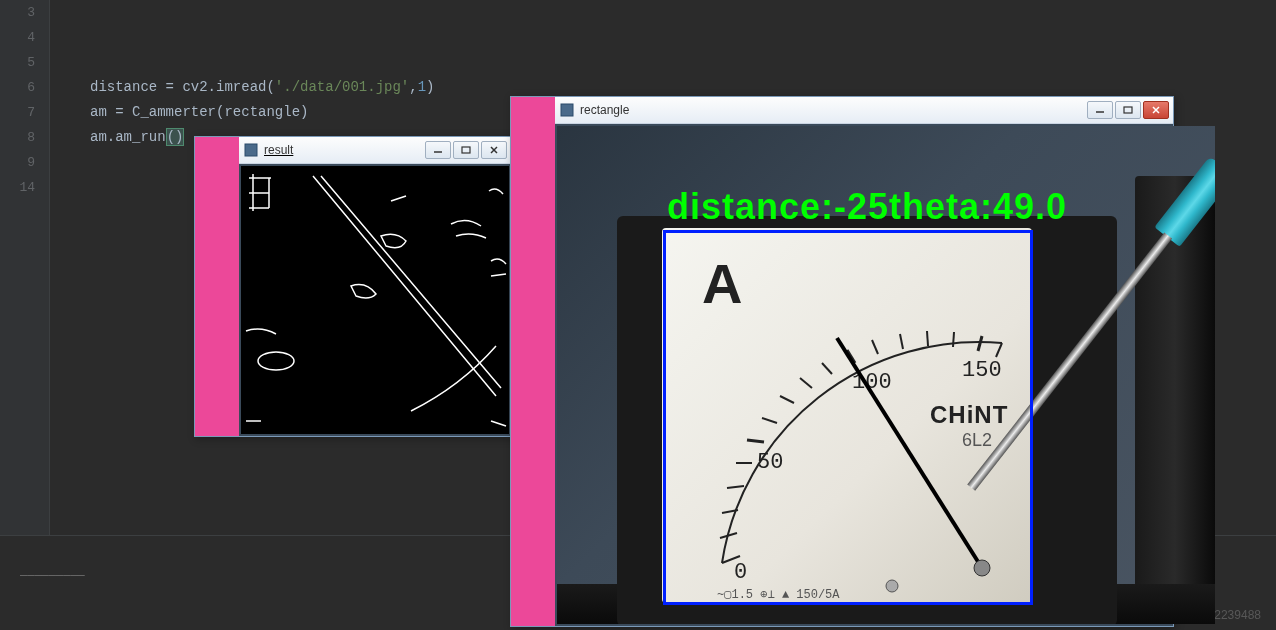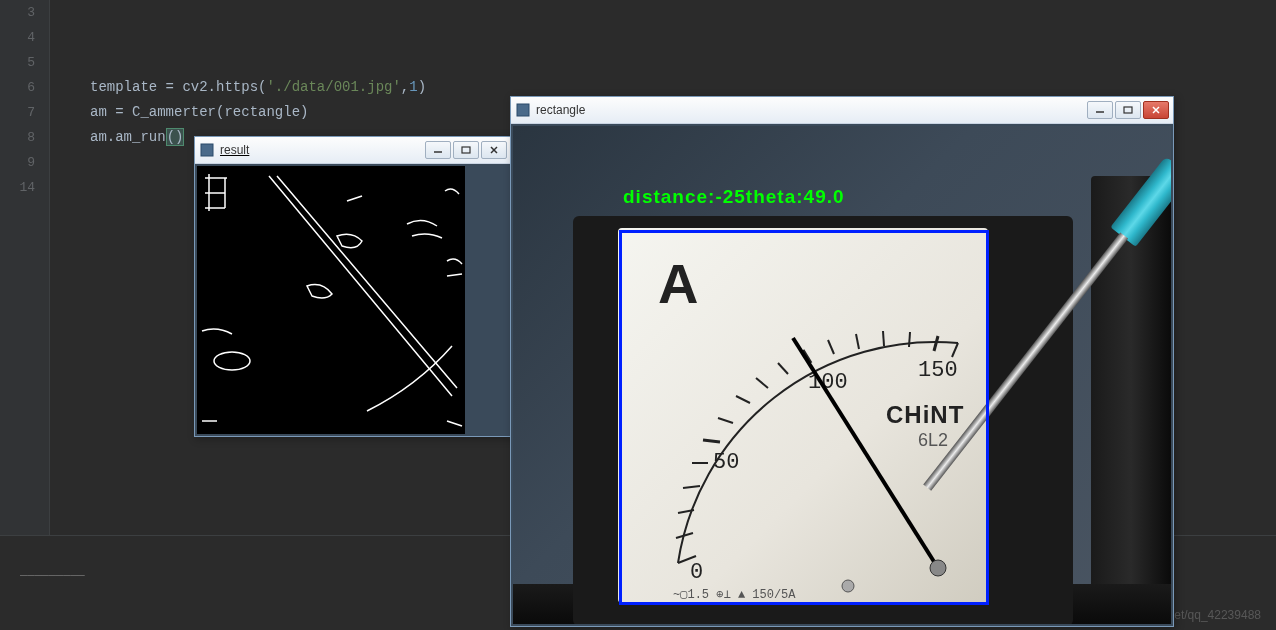--- a/index.html
+++ b/index.html
@@ -69,23 +69,24 @@
       right: 15px;
       bottom: 8px;
       color: #6a6a6a;
       font-size: 12px;
       font-family: Arial, sans-serif;
       opacity: 0.7;
     }
     
     .win {
       position: absolute;
-      background: #7f1d1d;
+      background: #ec4899;
       border: 1px solid #7a99b8;
       box-shadow: 2px 2px 8px rgba(0,0,0,0.3);
+      padding-left: 44px;
     }
     .win-titlebar {
       height: 27px;
       background: linear-gradient(to bottom, #fdfdfd, #e6edf5);
       border-bottom: 1px solid #c9d4e2;
       display: flex;
       align-items: center;
       padding: 0 4px;
     }
     .win-icon {
@@ -142,21 +143,21 @@
       height: 498px;
       background: linear-gradient(135deg, #2a3540 0%, #3d4a58 40%, #4a5562 100%);
       position: relative;
       overflow: hidden;
     }
     .overlay-text {
       position: absolute;
       top: 60px;
       left: 110px;
       font-family: Arial, sans-serif;
-      font-size: 19px;
+      font-size: 36px;
       font-weight: 600;
       color: #00ff00;
       letter-spacing: 1px;
       z-index: 10;
     }
     .meter-body {
       position: absolute;
       left: 60px;
       top: 90px;
       width: 500px;
@@ -242,21 +243,21 @@
     <div class="line-num">6</div>
     <div class="line-num">7</div>
     <div class="line-num">8</div>
     <div class="line-num">9</div>
     <div class="line-num">14</div>
   </div>
   <div class="code-area">
     <div class="code-line"></div>
     <div class="code-line"></div>
     <div class="code-line"></div>
-    <div class="code-line"><span>template = cv2.https(</span><span class="str">'./data/001.jpg'</span><span>,</span><span class="num">1</span><span>)</span></div>
+    <div class="code-line"><span>distance = cv2.imread(</span><span class="str">'./data/001.jpg'</span><span>,</span><span class="num">1</span><span>)</span></div>
     <div class="code-line"><span>am = C_ammerter(rectangle)</span></div>
     <div class="code-line"><span>am.am_run</span><span class="highlight-paren">()</span></div>
     <div class="code-line"></div>
     <div class="code-line"></div>
   </div>
 </div>
 
 <div class="terminal-area">
   <div class="terminal-line"></div>
   <div class="terminal-line terminal-sep">_________</div>

